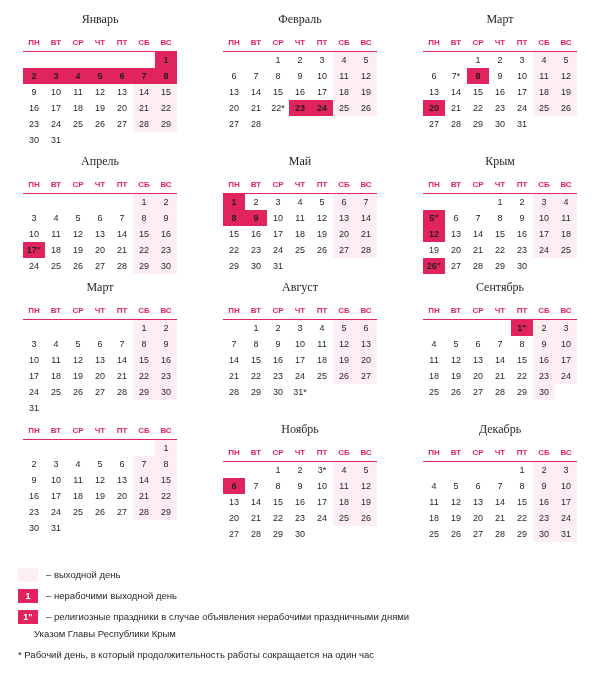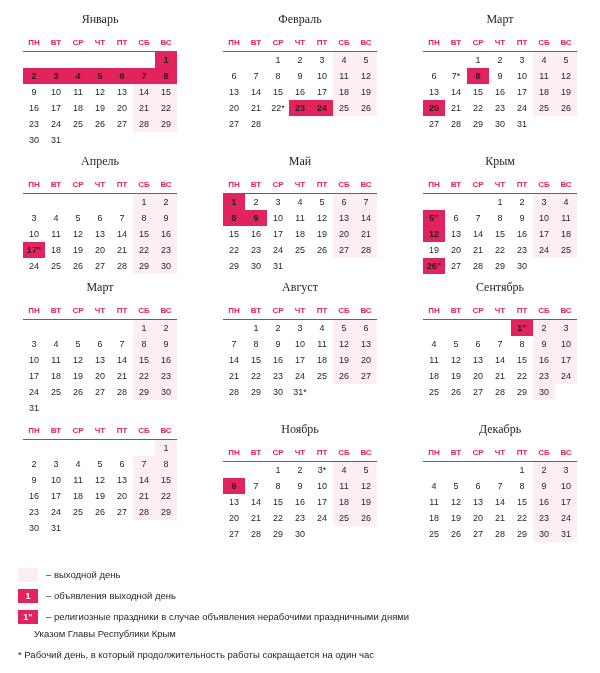--- a/index.html
+++ b/index.html
@@ -908,21 +908,21 @@
     </div>
   </div>
 
 <div class="legend">
   <div class="legend-row">
     <div class="swatch pale"></div>
     <div class="legend-text">– выходной день</div>
   </div>
   <div class="legend-row">
     <div class="swatch solid">1</div>
-    <div class="legend-text">– объявления выходной день</div>
+    <div class="legend-text">– нерабочими выходной день</div>
   </div>
   <div class="legend-row">
     <div class="swatch solid">1"</div>
     <div class="legend-text">– религиозные праздники в случае объявления нерабочими праздничными днями</div>
   </div>
   <div class="legend-sub">Указом Главы Республики Крым</div>
   <div class="legend-note">* Рабочий день, в который продолжительность работы сокращается на один час</div>
 </div>
 
 </body></html>

